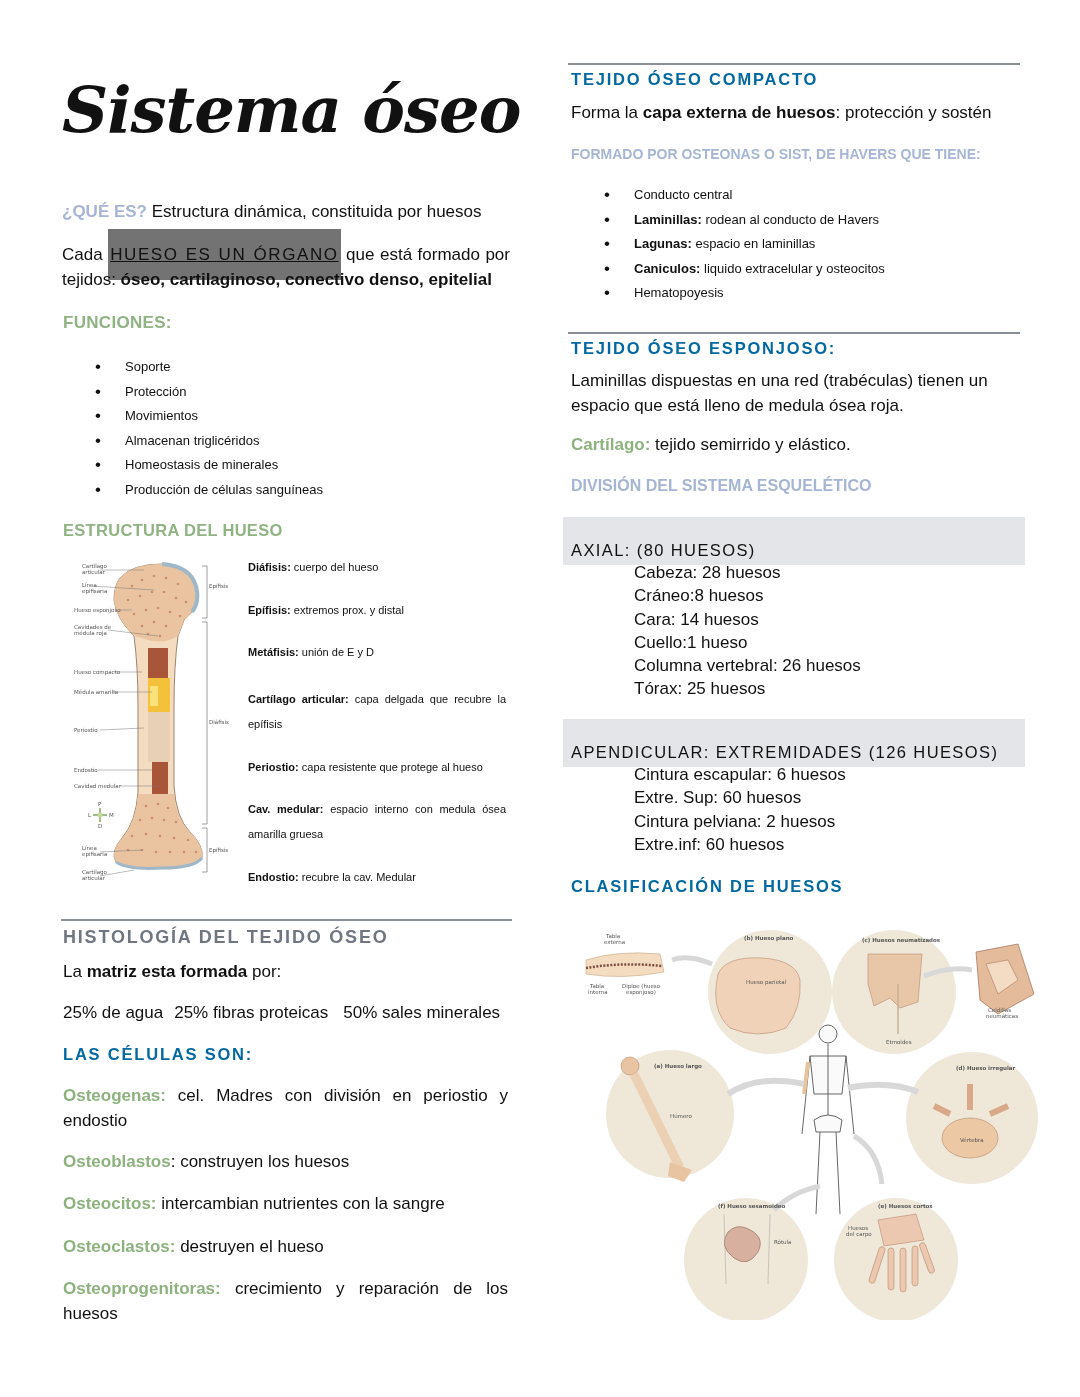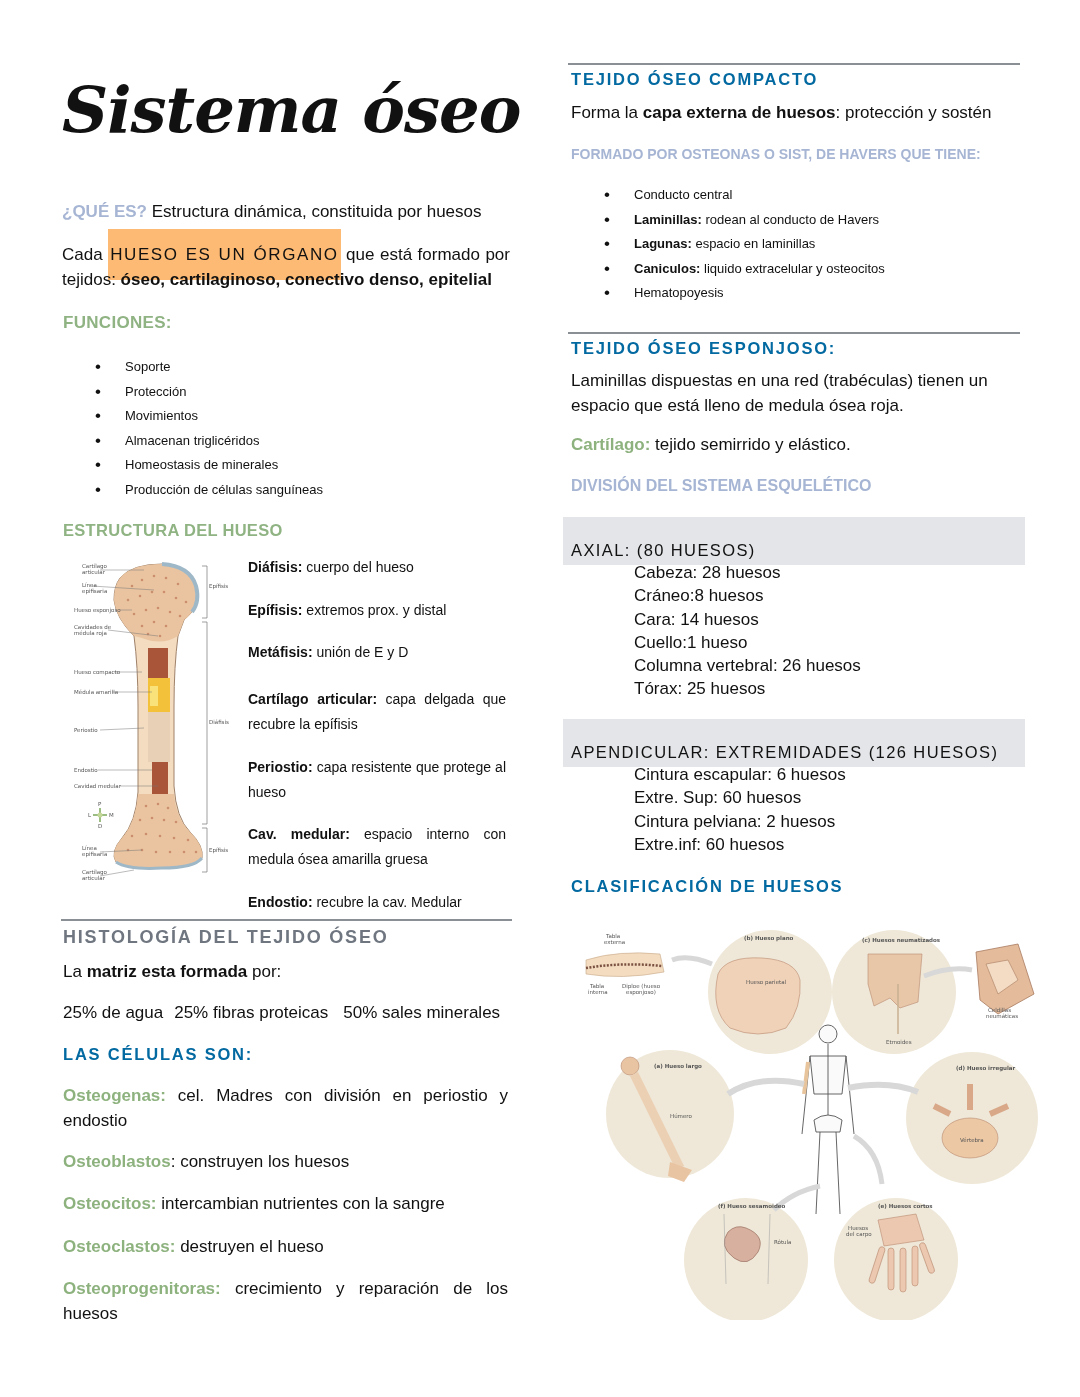--- a/index.html
+++ b/index.html
@@ -7,26 +7,26 @@
   body { position: relative; font-family: "Liberation Sans", sans-serif; color: #111; }
   .abs { position: absolute; }
   .title { left: 62px; top: 72px; font-family: "DejaVu Serif", serif; font-style: italic; font-weight: bold; font-size: 64px; letter-spacing: -1px; color: #111; }
   .txt { font-size: 17px; line-height: 24.5px; color: #111; }
   .justify { text-align: justify; text-align-last: left; }
   .lblue { color: #a6b5d3; font-weight: bold; }
   .green { color: #8db27e; font-weight: bold; }
   .greenh { color: #8fb382; font-weight: bold; font-size: 16.5px; letter-spacing: 0.3px; }
   .greyh { color: #0369a1; font-weight: bold; font-size: 16.5px; letter-spacing: 1.8px; }
   .greyh-l { color: #6f7680; font-weight: bold; font-size: 18px; letter-spacing: 1.8px; }
-  .hl { background: #fdba74; letter-spacing: 1.6px; padding: 16px 2px; }
+  .hl { background: #737373; letter-spacing: 1.6px; padding: 16px 2px; text-decoration: underline; }
   .rule { height: 2px; background: #8a8f96; }
   ul.bul { list-style: none; }
   ul.bul li { position: relative; font-size: 13px; line-height: 24.6px; padding-left: 63px; }
   ul.bul li::before { content: "•"; position: absolute; left: 33px; top: 0; font-size: 17px; }
-  .calibri { font-family: "Liberation Sans", sans-serif; font-size: 14px; line-height: 25px; }
+  .calibri { font-family: "Liberation Sans", sans-serif; font-size: 11px; line-height: 25px; }
   .band { background: #e3e5e8; height: 36px; font-size: 16.5px; letter-spacing: 1.4px; padding: 24px 8px; color: #111; }
   .sublist div { font-size: 17px; line-height: 23.3px; }
   .bone-fig { left: 62px; top: 556px; width: 178px; height: 335px; }
   .class-fig { left: 578px; top: 924px; width: 462px; height: 396px; }
   .lbl { font-family: "DejaVu Sans", sans-serif; font-size: 5.5px; fill: #555; }
 </style>
 </head>
 <body>
 
 <div class="abs title">Sistema óseo</div>

